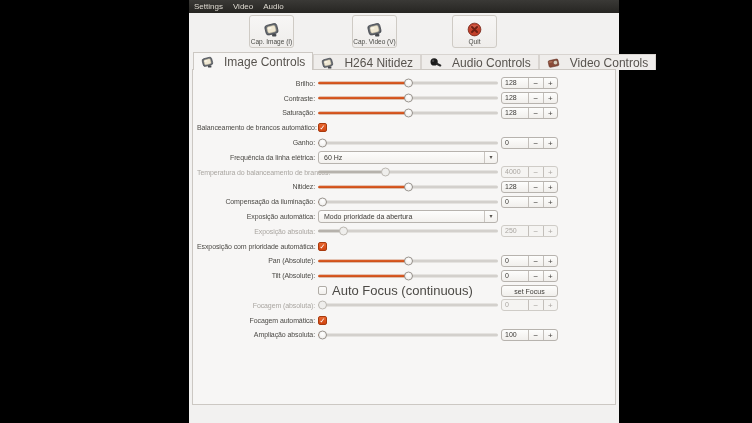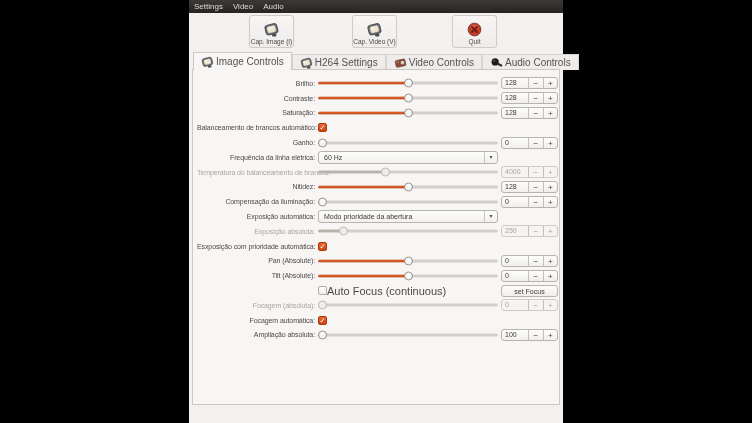--- a/index.html
+++ b/index.html
@@ -1,37 +1,37 @@
 <!DOCTYPE html>
 <html><head>
 <meta charset="utf-8">
 <style>
   * { box-sizing: border-box; margin: 0; padding: 0; }
   html,body { width:752px; height:423px; background:#000; overflow:hidden;
     font-family:"Liberation Sans", sans-serif; }
-  #window { position:absolute; left:189px; top:0; width:374px; height:423px;
+  #window { position:absolute; left:189px; top:0; width:430px; height:423px;
     background:#f2f1f0; }
   
   #menubar { position:absolute; left:0; top:0; right:0; height:13px;
     background:linear-gradient(#3a3936,#262522); display:flex; align-items:center; }
   .menu-item { color:#dfdbd2; font-size:8px; padding:0 5px; line-height:13px; }
   
   #toolbar { position:absolute; left:0; top:13px; right:0; height:40px; }
   .tbtn { position:absolute; top:2px; width:45px; height:33px;
     border:1px solid #cfcbc5; border-radius:3px;
     background:linear-gradient(#f7f6f5,#efedeb);
     display:flex; flex-direction:column; align-items:center; justify-content:flex-end;
     padding-bottom:2px; }
   .tbtn .ticon { width:17px; height:15px; margin-bottom:1px; }
   .tbtn .tlabel { font-size:6.5px; color:#4a4a46; white-space:nowrap; }
   
   #tabbar { position:absolute; left:4px; top:52px; display:flex; align-items:flex-end; }
-  .tab { display:flex; align-items:center; gap:2px; padding:0 7px; height:16px;
+  .tab { display:flex; align-items:center; gap:10px; padding:0 7px; height:16px;
     border:1px solid #d8d4d0; border-bottom:none; background:#efedeb;
-    font-size:10px; color:#57534e; white-space:nowrap; }
+    font-size:12px; color:#57534e; white-space:nowrap; }
   .tab.active { height:18px; background:#f7f6f5; border-color:#ccc8c3;
     position:relative; z-index:3; }
   .tab .icon { width:13px; height:12px; flex:none; }
   
   #content { position:absolute; left:3px; right:3px; top:69px; bottom:18px;
     background:#f7f6f5; border:1px solid #ccc8c3; z-index:1; }
   #rows { position:absolute; left:4px; right:3px; top:6px; }
   .row { display:flex; align-items:center; height:14.8px; }
   .lbl { width:118px; flex:none; text-align:right; font-size:7px;
     letter-spacing:-0.1px; color:#4c4a46; white-space:nowrap; margin-right:3px; }
@@ -55,21 +55,21 @@
   .val { width:27px; font-size:7px; color:#3c3a36; padding:1px 0 0 3px; }
   .sbtn { width:15px; text-align:center; font-size:8px; line-height:11px; color:#45433f;
     border-left:1px solid #c3bfba; }
   .disabled .spin { border-color:#cfccc7; background:#f5f4f2; }
   .disabled .val, .disabled .sbtn { color:#aaa6a1; }
   
   .cb { width:9px; height:9px; flex:none; border-radius:2px; border:1px solid #b0aca6;
     background:linear-gradient(#fdfdfc,#f1efec); font-size:7px; line-height:8px;
     text-align:center; color:#fff; }
   .cb.on { background:linear-gradient(#e8662f,#d04410); border-color:#a83a0d; }
-  .cbl { font-size:11px; color:#4c4a46; white-space:nowrap; }
+  .cbl { font-size:13px; color:#4c4a46; margin-left:5px; white-space:nowrap; }
   
   .dd { display:flex; align-items:center; width:187px; height:13px;
     border:1px solid #b7b3ae; border-radius:3px;
     background:linear-gradient(#fdfdfc,#f3f1ee); position:relative; z-index:2; }
   .ddv { flex:1; font-size:7px; color:#3c3a36; padding-left:5px; white-space:nowrap; }
   .dda { width:13px; text-align:center; font-size:6px; color:#55524d;
     border-left:1px solid #c9c5c0; line-height:11px; }
   
   .pushbtn { width:57px; height:12px; border:1px solid #b7b3ae; border-radius:3px;
     background:linear-gradient(#fdfdfc,#f1efec); font-size:7px; color:#3c3a36;
@@ -141,34 +141,34 @@
     <div class="tab active">
       <svg class="icon" viewBox="0 0 16 16">
           <use href="#g-webcam"></use>
         </svg>
       <span>Image Controls</span>
     </div>
     <div class="tab">
       <svg class="icon" viewBox="0 0 16 16">
           <use href="#g-webcam"></use>
         </svg>
-      <span>H264 Settings</span>
+      <span>H264 Nitidez</span>
+    </div>
+    <div class="tab">
+      <svg class="icon" viewBox="0 0 14 14">
+          <use href="#g-mic"></use>
+        </svg>
+      <span>Audio Controls</span>
     </div>
     <div class="tab">
       <svg class="icon" viewBox="0 0 14 14">
           <use href="#g-camera"></use>
         </svg>
       <span>Video Controls</span>
     </div>
-    <div class="tab">
-      <svg class="icon" viewBox="0 0 14 14">
-          <use href="#g-mic"></use>
-        </svg>
-      <span>Audio Controls</span>
-    </div>
   </div>
 
   <div id="content">
     <div id="rows">
         <div class="row">
           <div class="lbl">Brilho:</div>
           <div class="ctrl">
             <div class="slider">
               <div class="track">
                 <div class="fill" style="width:calc((100% - 9px)*0.5 + 5px)"></div>

